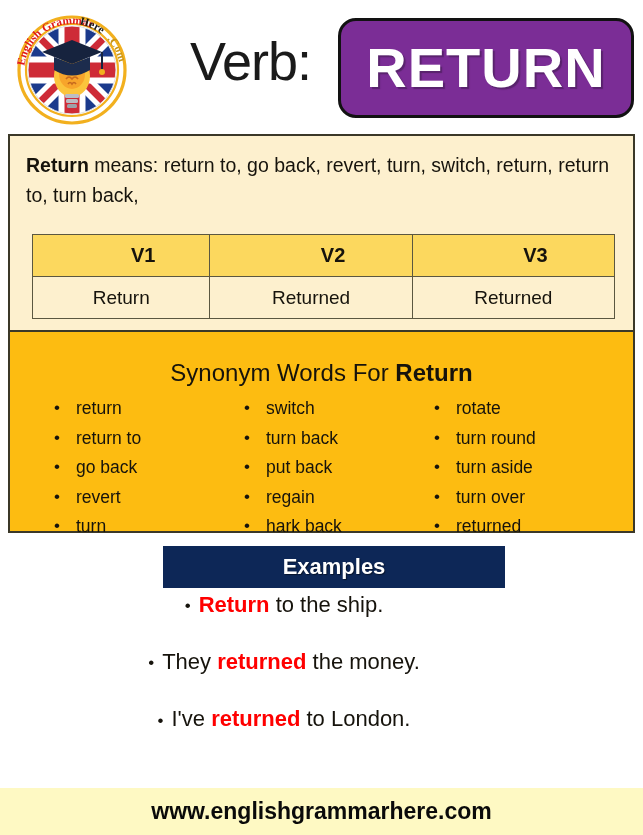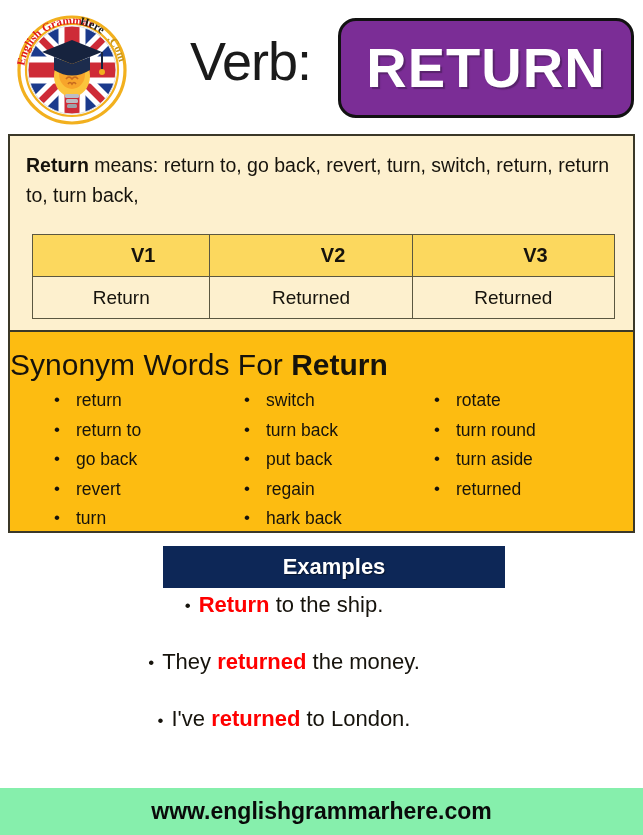--- a/index.html
+++ b/index.html
@@ -121,23 +121,24 @@
     position: absolute;
     left: 8px;
     top: 330px;
     width: 627px;
     height: 203px;
     background: #FDBC11;
     border: 2px solid #3b3828;
   }
 
   .syn-title {
-    font-size: 30px;
-    color: #16130c;
-    margin-top: 18px;
+    text-align: center;
+    font-size: 24px;
+    color: #16130c;
+    margin-top: 26px;
     line-height: 30px;
   }
   .syn-title b { font-weight: bold; }
 
   .syn-cols {
     display: flex;
     margin-top: 6px;
     padding-left: 44px;
   }
   .syn-col { width: 190px; }
@@ -199,21 +200,21 @@
     font-weight: bold;
   }
 
   
   .footer {
     position: absolute;
     left: 0;
     top: 788px;
     width: 643px;
     height: 47px;
-    background: #86efac;
+    background: #fef9c3;
     display: flex;
     align-items: center;
     justify-content: center;
   }
   .footer-text {
     font-size: 23px;
     font-weight: bold;
     color: #0a0a0a;
   }
 </style>
@@ -334,20 +335,21 @@
           <li>put back</li>
           <li>regain</li>
           <li>hark back</li>
         </ul>
       </div>
       <div class="syn-col">
         <ul>
           <li>rotate</li>
           <li>turn round</li>
           <li>turn aside</li>
+          <li>turn over</li>
           <li>returned</li>
         </ul>
       </div>
     </div>
   </div>
 
   <div class="examples-head">
     <span class="examples-head-text">Examples</span>
   </div>
 

